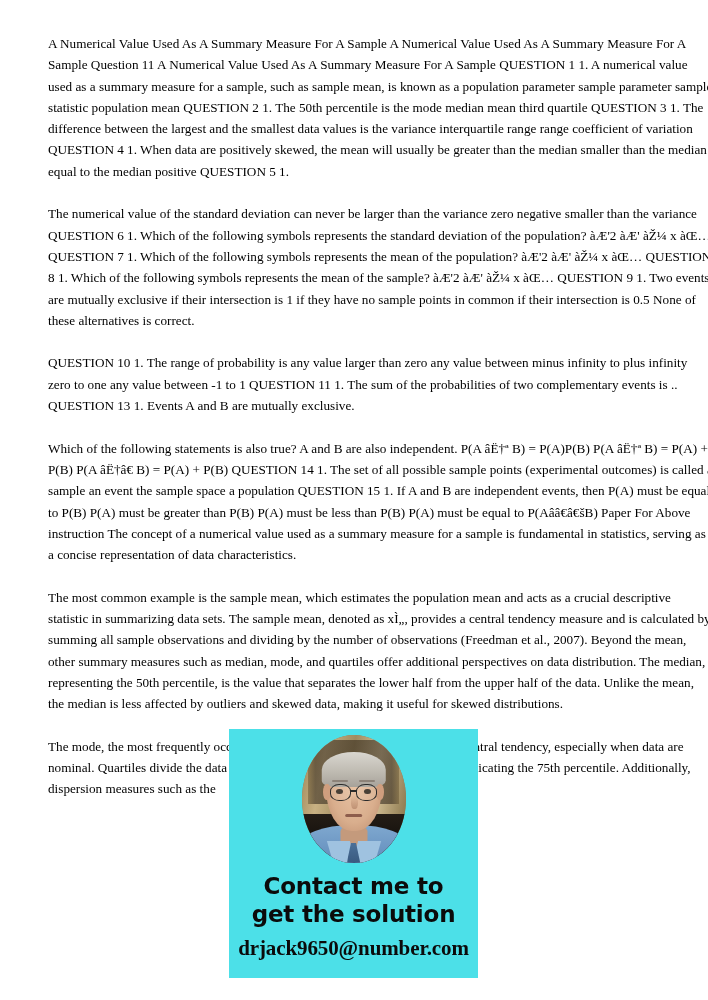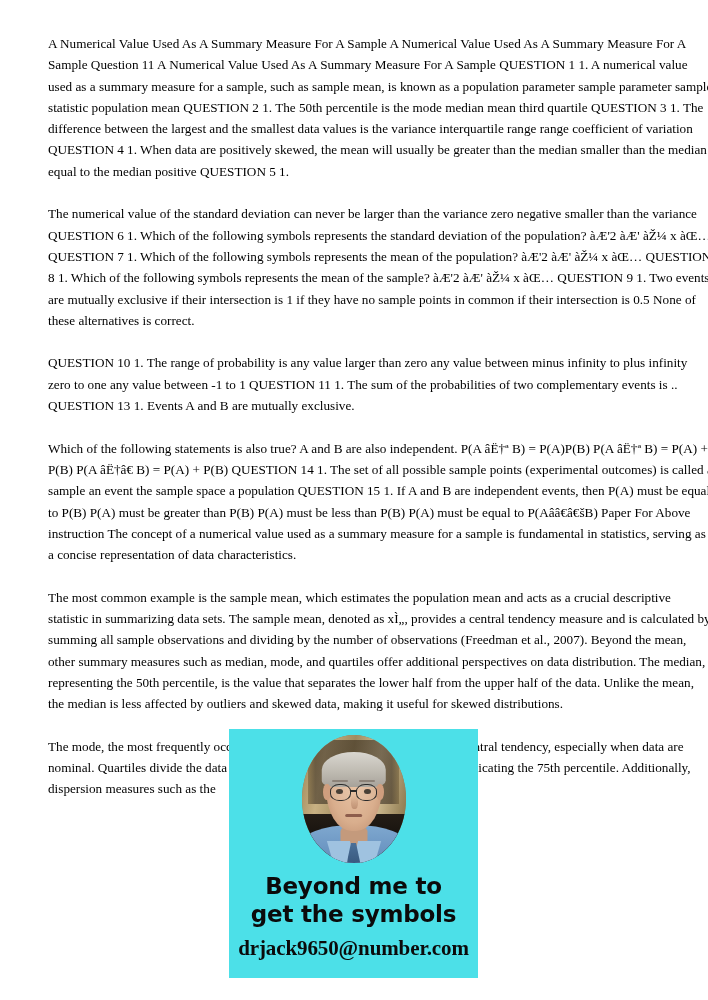--- a/index.html
+++ b/index.html
@@ -225,19 +225,19 @@
       <div class="ph-browR"></div>
       <div class="ph-eyeL"></div>
       <div class="ph-eyeR"></div>
       <div class="ph-glassL"></div>
       <div class="ph-glassR"></div>
       <div class="ph-bridge"></div>
       <div class="ph-nose"></div>
       <div class="ph-mouth"></div>
     </div>
 
-    <div id="wm-line1">Beyond me to</div>
-    <div id="wm-line2">get the symbols</div>
+    <div id="wm-line1">Contact me to</div>
+    <div id="wm-line2">get the solution</div>
     <div id="wm-email">drjack9650@number.com</div>
 
   </div>
 
 </div>
 
 </body></html>

